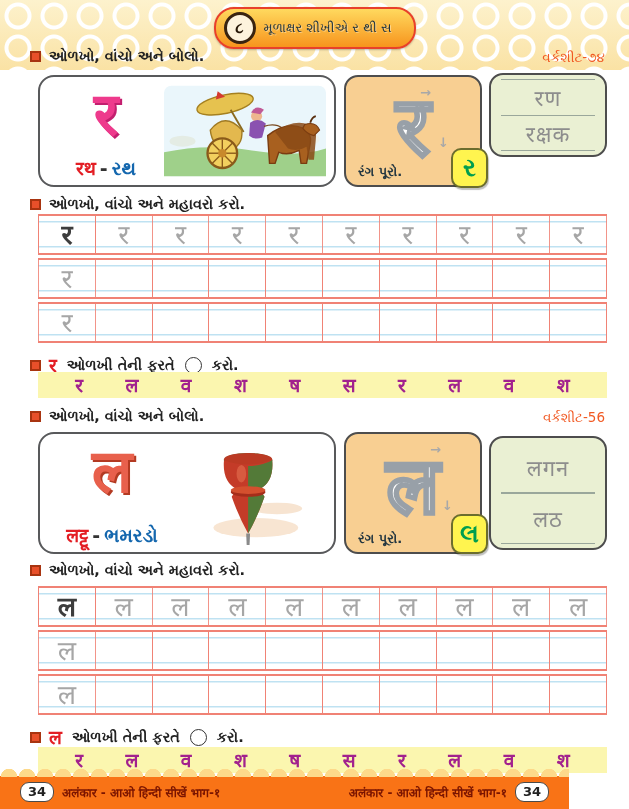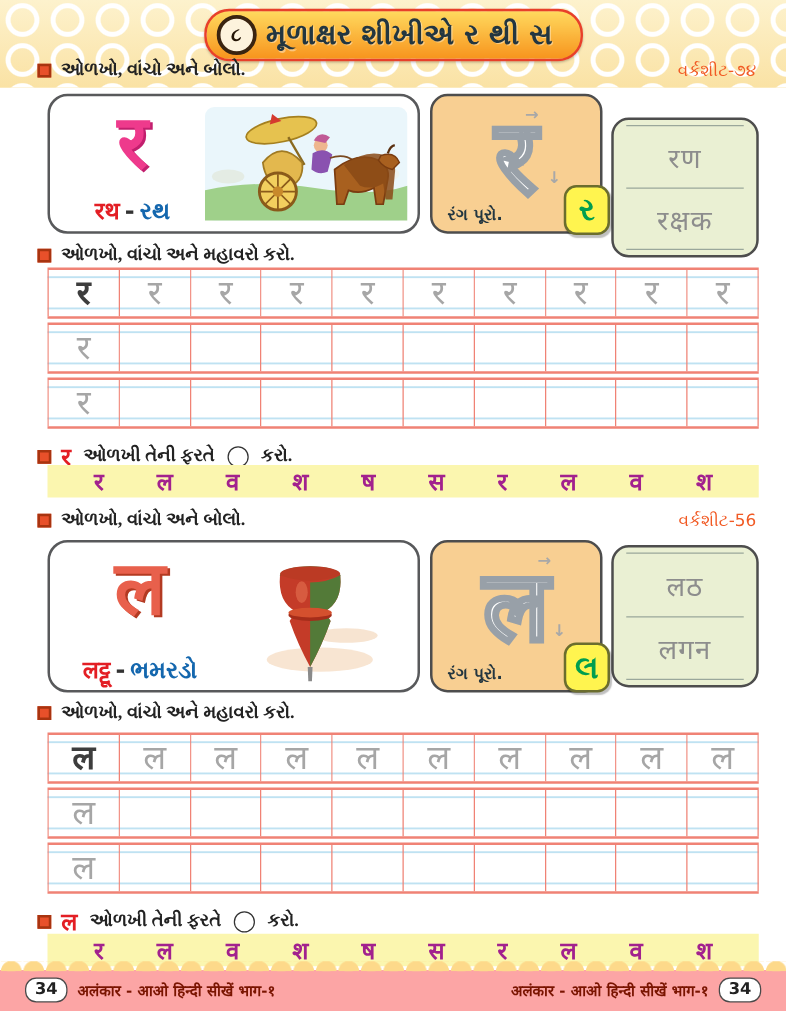--- a/index.html
+++ b/index.html
@@ -15,26 +15,26 @@
     background-size:36px 32px, 100% 100%;}
 
   
   .banner{position:absolute;top:7px;left:50%;transform:translateX(-50%);
     display:flex;align-items:center;gap:8px;padding:3px 22px 3px 8px;
     background:linear-gradient(180deg,#ffd95e 0%,#f7941d 100%);
     border:2.5px solid #e8402a;border-radius:20px;box-shadow:0 1px 2px rgba(0,0,0,.25);}
   .lesson-circle{width:26px;height:26px;border-radius:50%;background:#fdf3dd;
     border:3px solid #3a2410;display:flex;align-items:center;justify-content:center;
     font-weight:bold;font-size:15px;color:#241505;}
-  .banner-title{font-weight:bold;font-size:23px;color:#233640;white-space:nowrap;
+  .banner-title{font-weight:normal;font-size:13px;color:#233640;white-space:nowrap;
     text-shadow:1px 1px 0 rgba(255,255,255,.4);}
 
   
   .instr{position:absolute;left:30px;display:flex;align-items:center;gap:8px;
-    font-weight:bold;font-size:14.5px;color:#222;font-family:Liberation Serif, serif;}
+    font-weight:bold;font-size:14.5px;color:#222;}
   .bullet{width:11px;height:11px;background:#e8502a;border:2px solid #a83410;box-sizing:border-box;flex:none;}
   .worksheet{position:absolute;right:24px;color:#f15a24;font-weight:normal;font-size:13.5px;}
   .circ-letter{color:#e31e24;font-size:19px;font-weight:bold;margin-right:2px;}
   .circle-glyph{display:inline-block;width:15px;height:15px;border:1.8px solid #333;
     border-radius:50%;vertical-align:-2px;margin:0 2px;}
 
   
   .cardA{position:absolute;left:38px;width:298px;background:#fff;border:2px solid #58595b;
     border-radius:16px;box-sizing:border-box;display:flex;align-items:center;padding:4px 8px;}
   .letter-col{width:128px;display:flex;flex-direction:column;align-items:center;justify-content:space-between;height:100%;}
@@ -79,21 +79,21 @@
   .pgrid-cell:first-child{border-left:1.5px solid #f08275;}
   .pgrid-cell.solid{color:#3d3d3d;font-weight:bold;}
   .pgrid-cell.dotted{color:#979797;opacity:.85;}
 
   
   .strip{position:absolute;left:38px;width:569px;height:26px;background:#fbf6af;
     display:flex;align-items:center;justify-content:space-around;padding:0 16px;box-sizing:border-box;}
   .strip-letter{color:#a2218e;font-weight:bold;font-size:19px;}
 
   
-  .footer{position:absolute;left:0;top:776px;width:629px;height:33px;background:#fca5a5;
+  .footer{position:absolute;left:0;top:776px;width:569px;height:33px;background:#f97316;
     display:flex;align-items:flex-start;justify-content:space-between;
     padding:6px 20px 0;box-sizing:border-box;}
   .footer::before{content:"";position:absolute;top:-7px;left:0;right:0;height:8px;
     background:radial-gradient(circle at 9px 8px,#fdd98a 8px,transparent 8.5px);
     background-size:18px 8px;}
   .fside{display:flex;align-items:center;gap:8px;}
   .page-badge{background:#fff;border:1.5px solid #4a4a4a;border-radius:9px;padding:0 7px;
     font-weight:bold;font-size:13px;color:#222;line-height:18px;}
   .book-title{color:#7a1400;font-weight:bold;font-size:12px;}
 </style>
@@ -154,21 +154,21 @@
 
   <div class="cardB" style="top:75px;height:112px;">
     <div class="trace-letter t1">र</div>
     <span class="arrow" style="top:8px;left:74px;">→</span>
     <span class="arrow" style="top:58px;left:92px;">↓</span>
     <div class="fill-label">રંગ પૂરો.</div>
   </div>
 
   <div class="badge" style="top:148px;">ર</div>
 
-  <div class="cardC" style="top:94px;height:112px;text-align:right;">
+  <div class="cardC" style="top:73px;height:84px;text-align:right;">
     <div class="wline first">रण</div>
     <div class="wline">रक्षक</div>
   </div>
 
   <div class="instr" style="top:196px;">
     <span class="bullet"></span>
     <span>ઓળખો, વાંચો અને મહાવરો કરો.</span>
   </div>
 
   <div class="pgrid" style="top:214px;">
@@ -263,22 +263,22 @@
   <div class="cardB" style="top:432px;height:122px;">
     <div class="trace-letter t2">ल</div>
     <span class="arrow" style="top:8px;left:84px;">→</span>
     <span class="arrow" style="top:64px;left:96px;">↓</span>
     <div class="fill-label">રંગ પૂરો.</div>
   </div>
 
   <div class="badge" style="top:514px;">લ</div>
 
   <div class="cardC" style="top:436px;height:114px;">
+    <div class="wline">लगन</div>
     <div class="wline first">लठ</div>
-    <div class="wline">लगन</div>
   </div>
 
   <div class="instr" style="top:562px;">
     <span class="bullet"></span>
     <span>ઓળખો, વાંચો અને મહાવરો કરો.</span>
   </div>
 
   <div class="pgrid" style="top:586px;">
       <div class="pgrid-row">
         <div class="pgrid-cell solid">ल</div>

